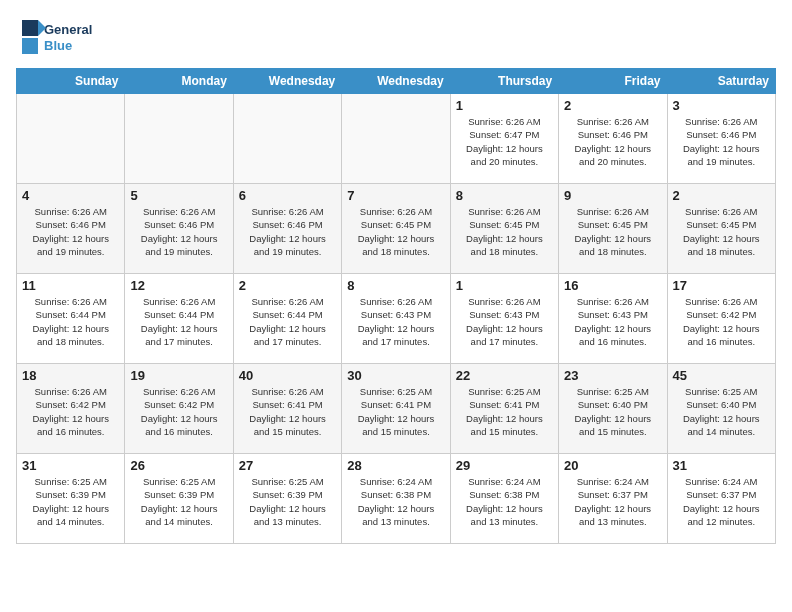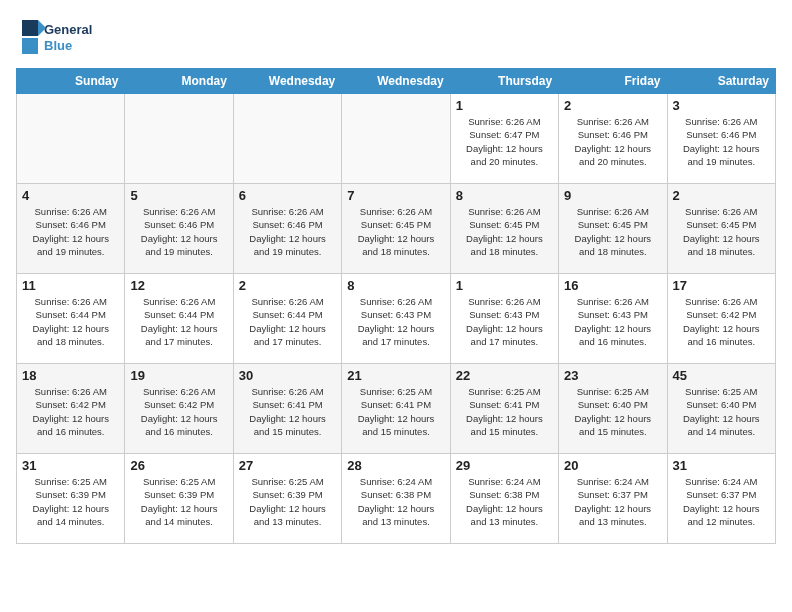--- a/index.html
+++ b/index.html
@@ -251,28 +251,28 @@
 and 16 minutes.</div>
         </td>
         <td>
           <div class="day-num">19</div>
           <div class="day-detail" style="white-space: pre-line;">Sunrise: 6:26 AM
 Sunset: 6:42 PM
 Daylight: 12 hours
 and 16 minutes.</div>
         </td>
         <td>
+          <div class="day-num">40</div>
+          <div class="day-detail" style="white-space: pre-line;">Sunrise: 6:26 AM
+Sunset: 6:41 PM
+Daylight: 12 hours
+and 15 minutes.</div>
+        </td>
+        <td>
           <div class="day-num">30</div>
-          <div class="day-detail" style="white-space: pre-line;">Sunrise: 6:26 AM
-Sunset: 6:41 PM
-Daylight: 12 hours
-and 15 minutes.</div>
-        </td>
-        <td>
-          <div class="day-num">21</div>
           <div class="day-detail" style="white-space: pre-line;">Sunrise: 6:25 AM
 Sunset: 6:41 PM
 Daylight: 12 hours
 and 15 minutes.</div>
         </td>
         <td>
           <div class="day-num">22</div>
           <div class="day-detail" style="white-space: pre-line;">Sunrise: 6:25 AM
 Sunset: 6:41 PM
 Daylight: 12 hours

